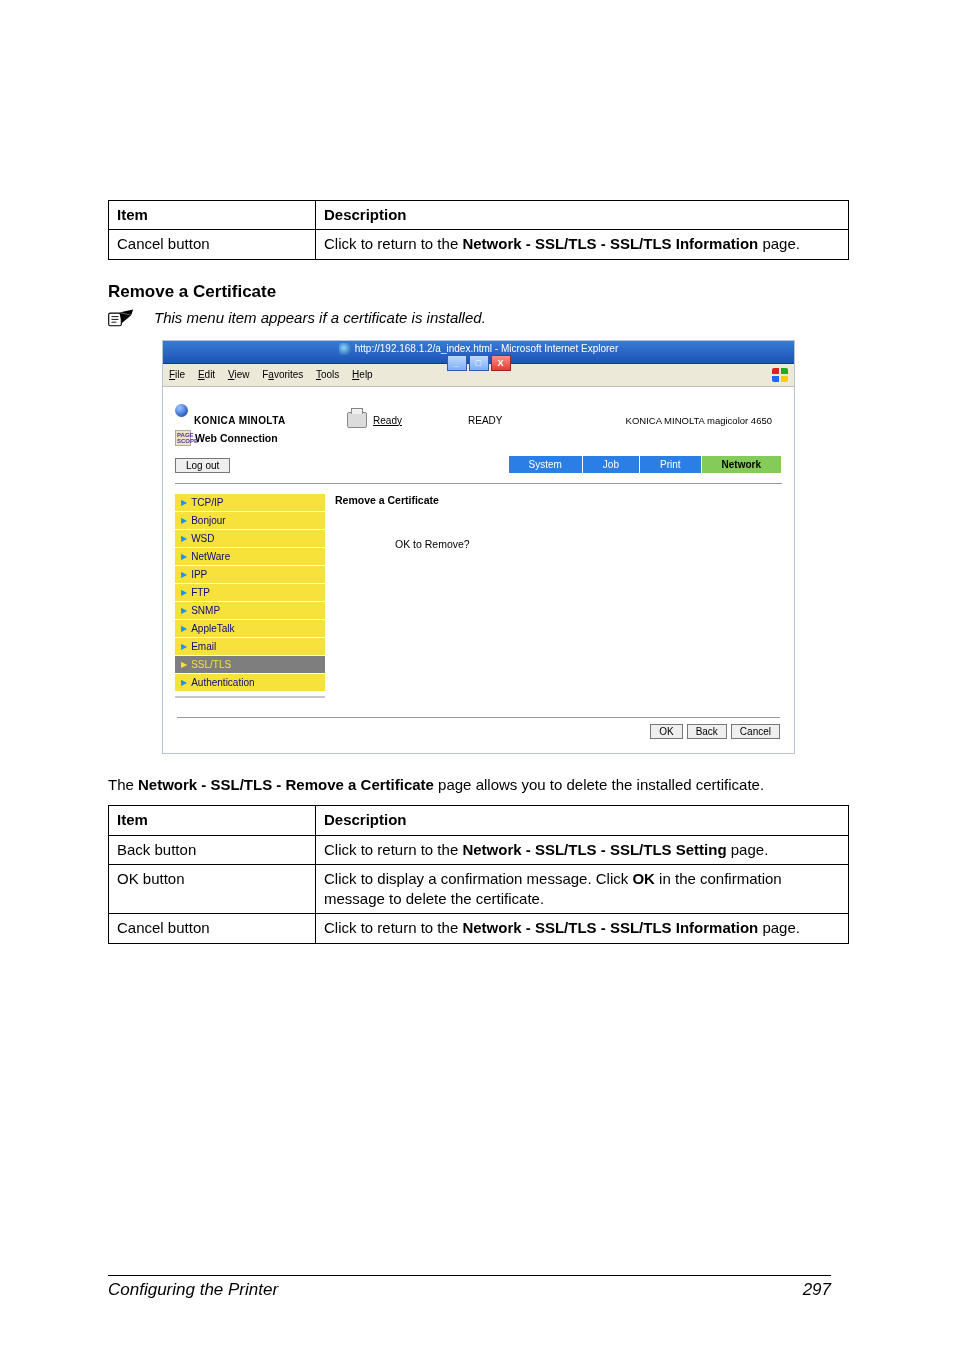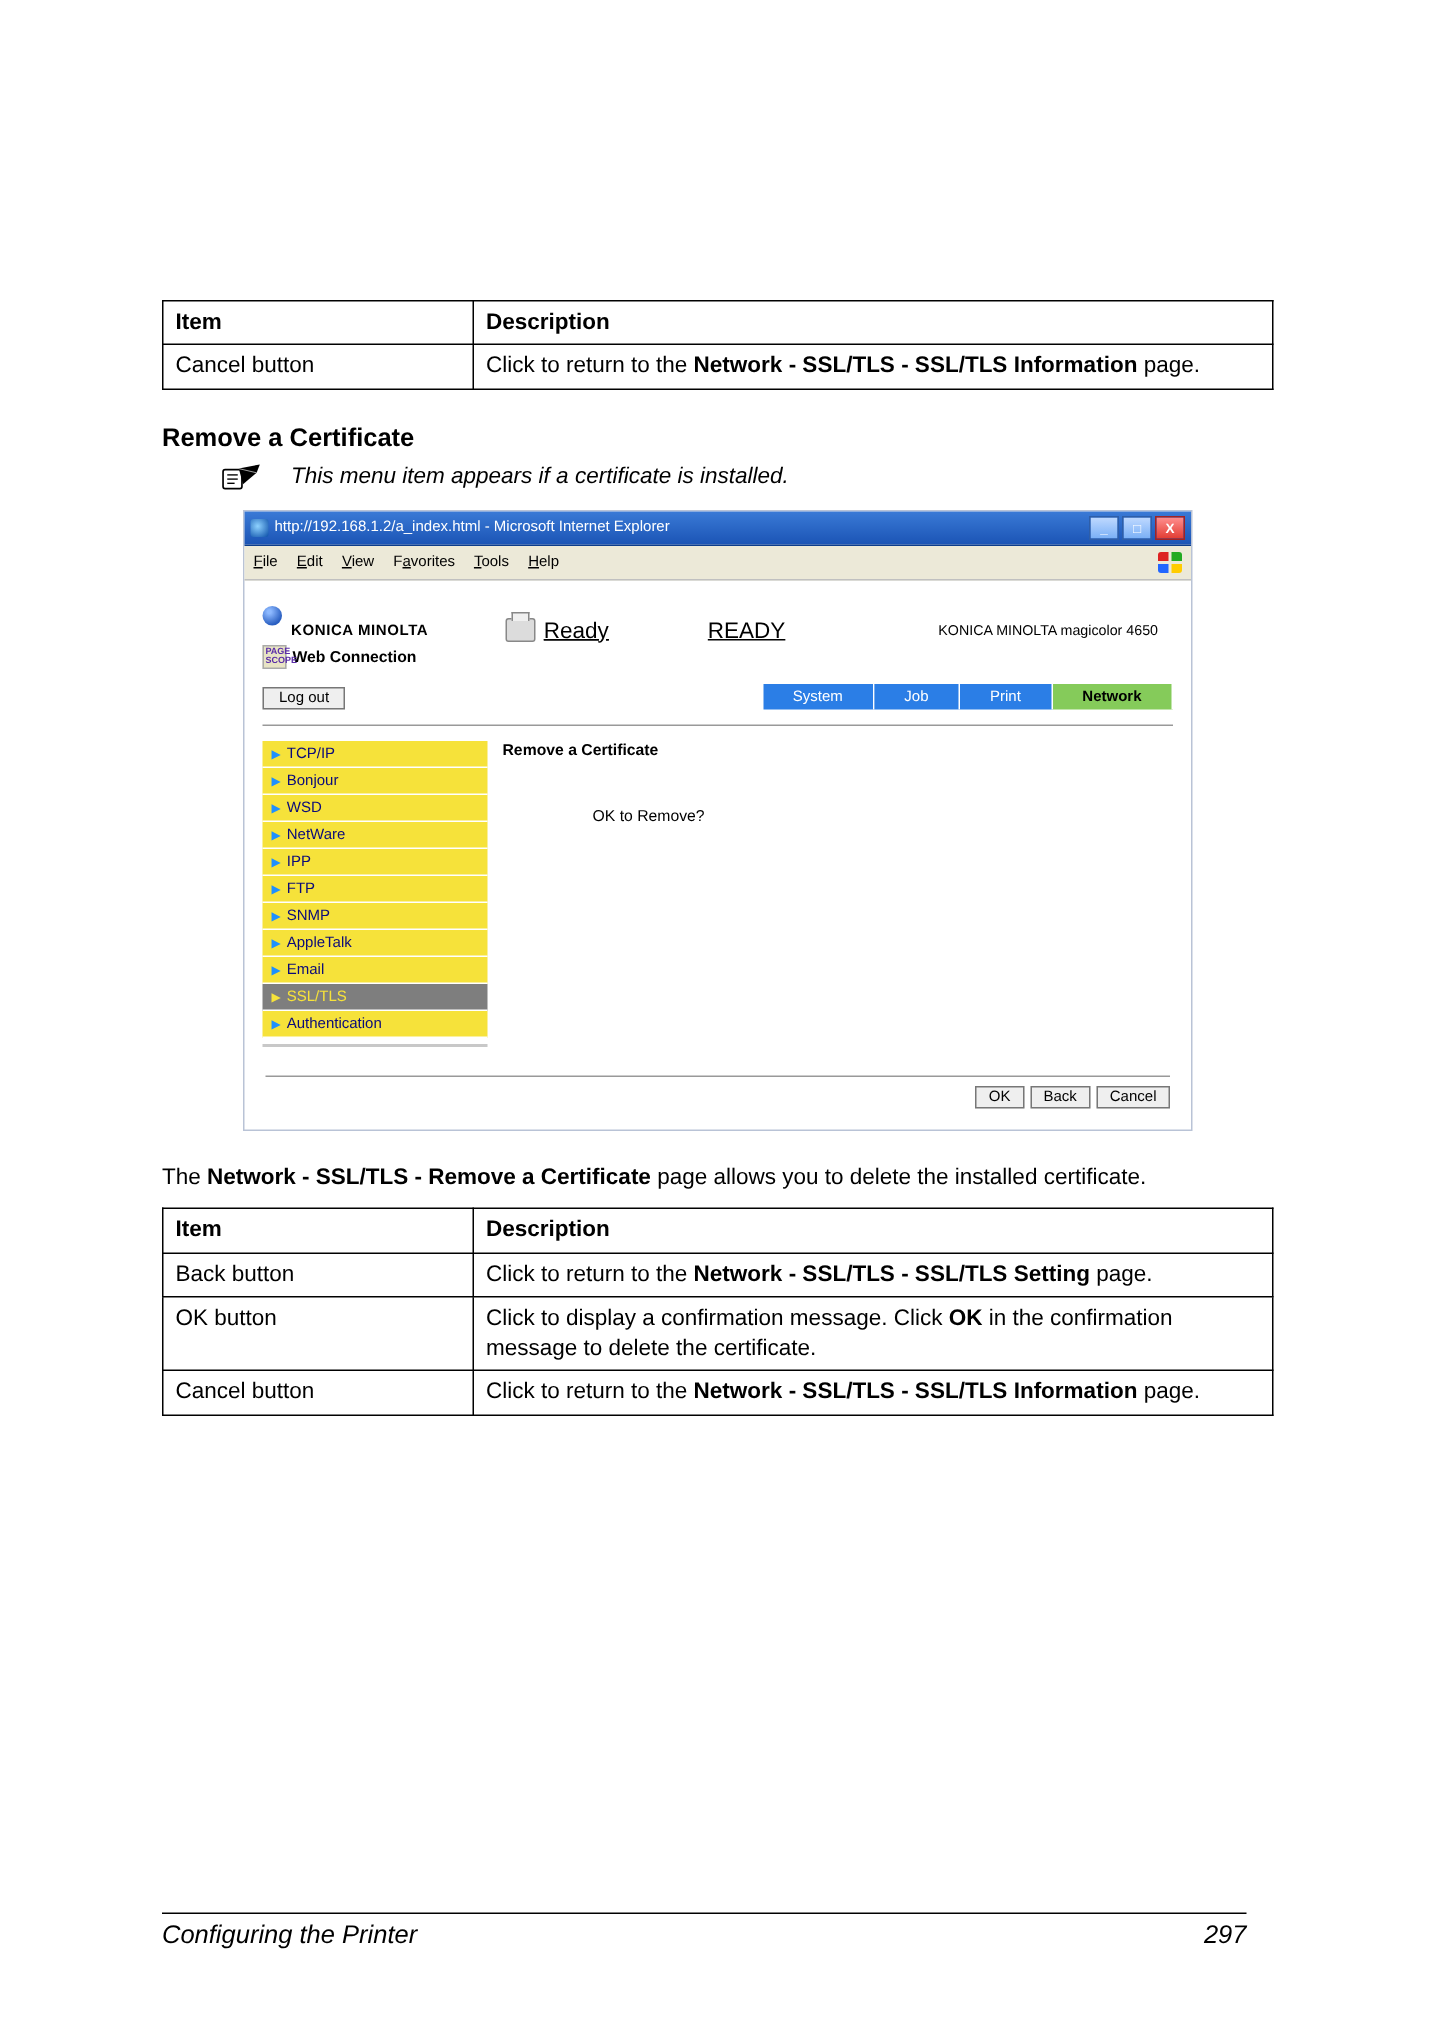--- a/index.html
+++ b/index.html
@@ -36,21 +36,20 @@
   h3.section {
     font-size: 17px;
     font-weight: bold;
     margin: 22px 0 6px 0;
   }
   .note-row {
     display: flex;
     align-items: center;
     gap: 18px;
     margin-bottom: 12px;
-    margin-left: 40px;
   }
   .note-icon {
     width: 28px;
     height: 20px;
     flex: 0 0 auto;
   }
   .note-text {
     font-style: italic;
     font-size: 15px;
   }
@@ -64,20 +63,21 @@
   }
   .ss-titlebar {
     background: linear-gradient(#3a7ad6, #1b54b5);
     color: #fff;
     display: flex;
     align-items: center;
     justify-content: space-between;
     padding: 2px 4px;
     height: 18px;
     border-bottom: 1px solid #0b3c8b;
+    flex-direction: column;
   }
   .ss-titlebar-left {
     display: flex;
     align-items: center;
     gap: 4px;
   }
   .ss-ie-icon {
     width: 12px; height: 12px;
     background: radial-gradient(circle at 40% 40%, #8ed2ff, #0a4ea8);
     border-radius: 2px;
@@ -112,21 +112,21 @@
     padding: 8px 12px 4px 12px;
     align-items: center;
   }
   .ss-brand { flex: 1 1 auto; font-size: 10.5px; }
   .ss-brand-top { display:flex; align-items:center; gap:6px; margin-bottom:4px; }
   .ss-km-dot { width:13px; height:13px; border-radius:50%; background: radial-gradient(circle at 35% 30%, #8db9ff 10%, #2a5fc1 70%); }
   .ss-km-name { font-weight:bold; letter-spacing:0.4px; font-size:10px;margin-top:20px; }
   .ss-conn { display:flex; align-items:center; gap:4px; font-size:10.5px; }
   .ss-ps-icon { width:14px; height:14px; background:#e8e4c4; border:1px solid #aaa; position:relative; }
   .ss-ps-text { font-size:6px; position:absolute; top:1px; left:1px; color:#5b2ea8; font-weight:bold; line-height:6px; }
-  .ss-readywrap { flex: 1 1 auto; font-size:15px;text-decoration:underline; }
+  .ss-readywrap { flex: 1 1 auto; font-size:10px; }
   .ss-readywrap .row1 { display:flex; align-items:center; gap:6px; }
   .ss-printer-icon { width:18px; height:14px; background:#dcdcdc; border:1px solid #888; border-radius:2px; position:relative; }
   .ss-printer-icon::before { content:""; position:absolute; top:-5px; left:3px; right:3px; height:5px; background:#f0f0f0; border:1px solid #888; border-bottom:none; }
   .ss-modelname { flex:1 1 auto; text-align:right; font-size:9.5px; color:#000; padding-right:10px; }
   .ss-logout-row { padding: 6px 12px 10px 12px; display:flex; align-items:flex-end; justify-content:space-between;gap:18px; }
   .ss-logout-btn { border:1px solid #777; background:#efefef; font-size:10px; padding:1px 10px; cursor:pointer; }
   .ss-tabs { display:flex; gap:0; }
   .ss-tab { padding:3px 20px; font-size:10px; text-align:center; background:#2b7ee6; color:#fff; border-right:1px solid #fff; min-width:50px; box-sizing:border-box; }
   .ss-tab.active { background:#85cb5a; color:#000; font-weight:600; }
   .ss-hr { border:0; border-top:1px solid #999; margin:0 12px; }

